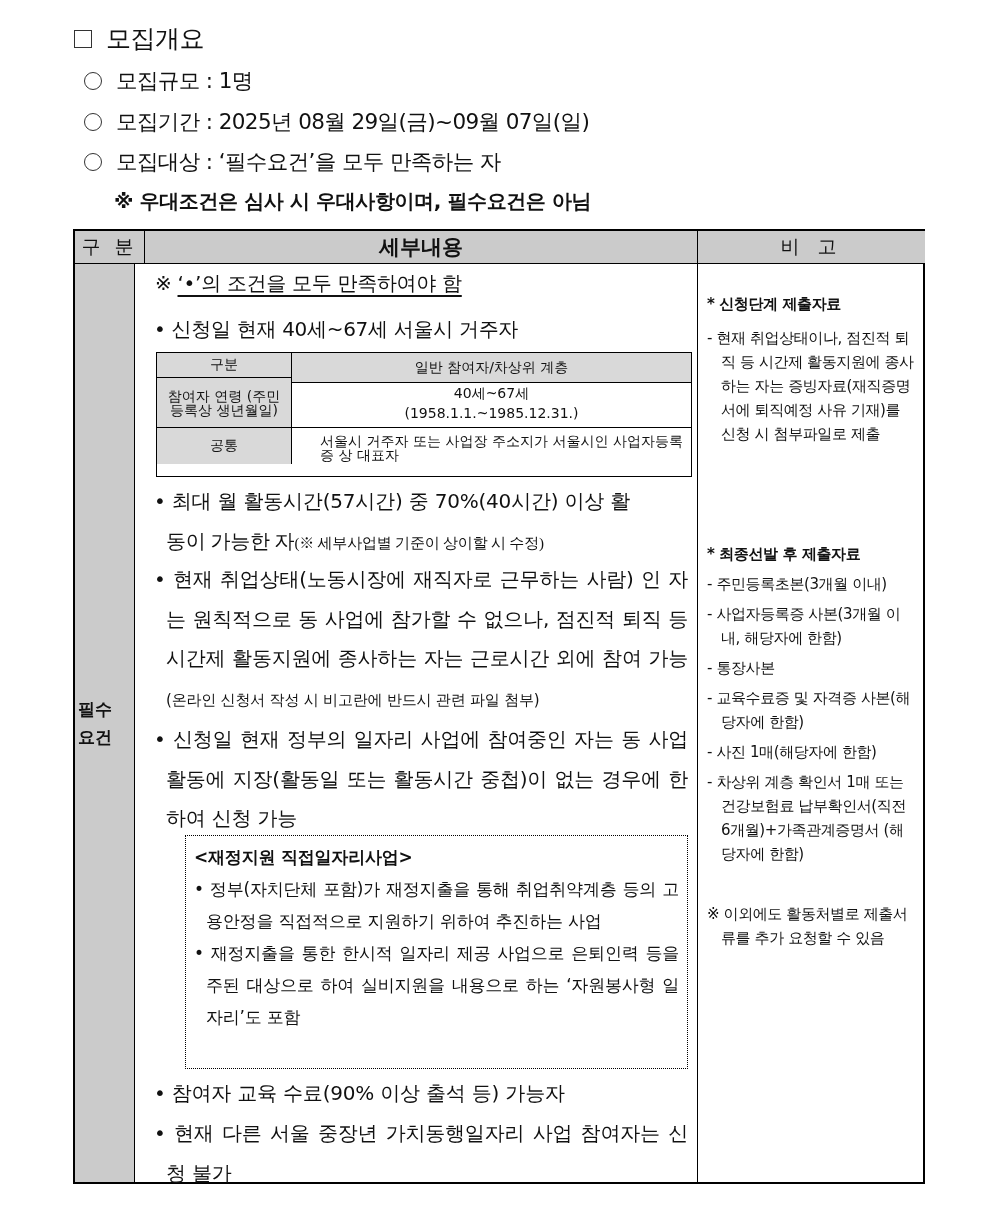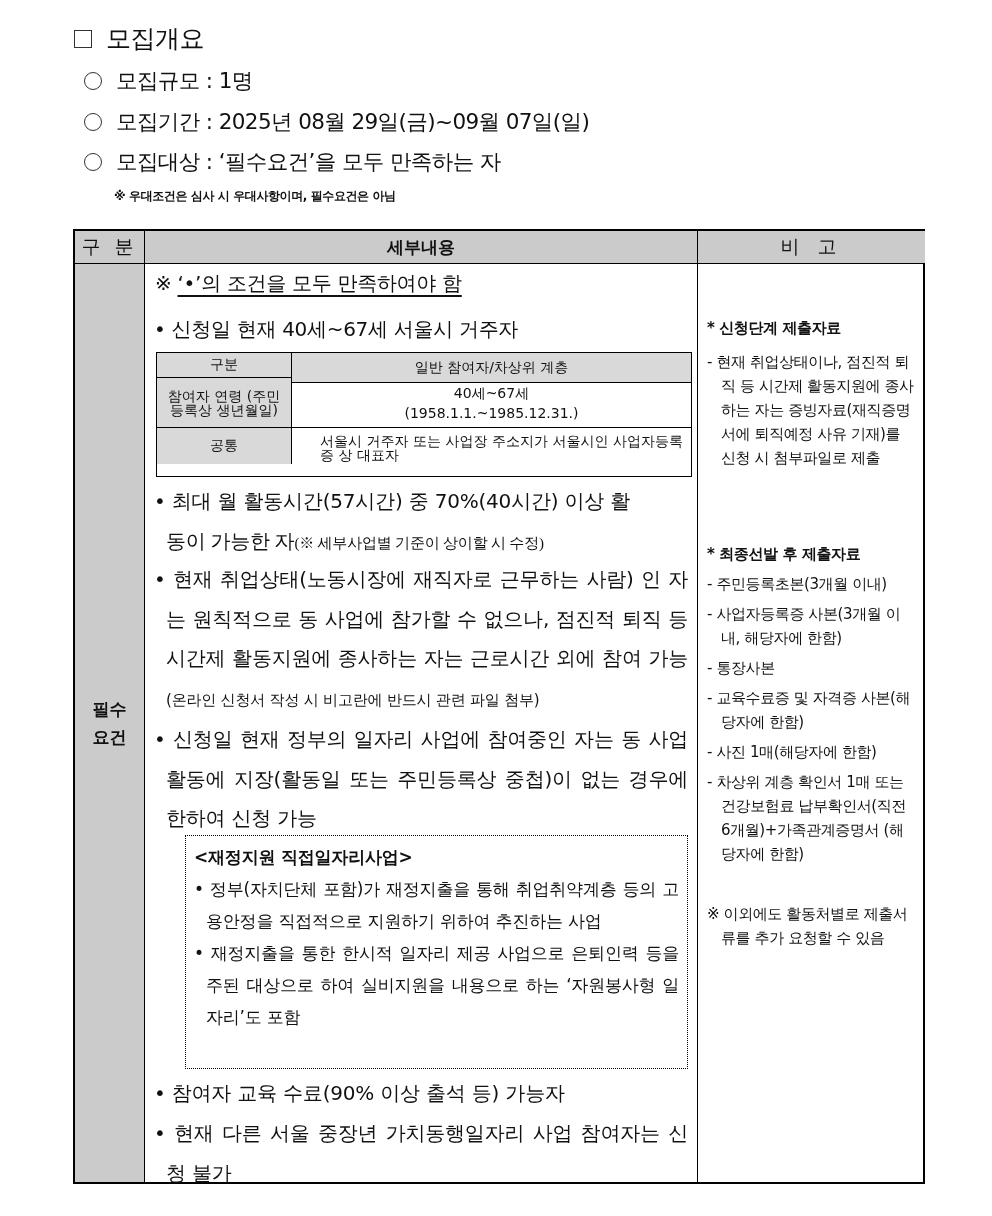--- a/index.html
+++ b/index.html
@@ -8,30 +8,30 @@
 
   .section-title { position: absolute; left: 74px; top: 22px; font-size: 25px; display: flex; align-items: center; letter-spacing: -0.5px; }
   .sq-box { width: 18px; height: 18px; border: 1.5px solid #333; margin-right: 14px; display: inline-block; }
 
   .bullet-line { position: absolute; left: 84px; font-size: 21.5px; display: flex; align-items: center; letter-spacing: -0.6px; }
   .circ { width: 18px; height: 18px; border: 1.5px solid #333; border-radius: 50%; margin-right: 14px; display: inline-block; }
   .line1 { top: 66px; }
   .line2 { top: 107px; }
   .line3 { top: 147px; }
 
-  .note-line { position: absolute; left: 114px; top: 188px; font-size: 12px; font-weight: bold; letter-spacing: -0.4px; }
+  .note-line { position: absolute; left: 114px; top: 188px; font-size: 20px; font-weight: bold; letter-spacing: -0.4px; }
 
   
   .main-table { position: absolute; left: 73px; top: 229px; width: 852px; height: 955px; border: 2px solid #000; }
   .hdr { position: absolute; top: 0; height: 33px; background: #cbcbcb; border-bottom: 1.5px solid #000; font-size: 19px; display: flex; align-items: center; justify-content: center; }
   .hdr-c1 { left: 0; width: 70px; border-right: 1.5px solid #000; letter-spacing: 4px; }
-  .hdr-c2 { left: 70px; width: 553px; border-right: 1.5px solid #000; font-weight: bold; font-size: 17px; }
+  .hdr-c2 { left: 70px; width: 553px; border-right: 1.5px solid #000; font-weight: bold; font-size: 21px; }
   .hdr-c3 { left: 623px; width: 227px; letter-spacing: 6px; }
 
-  .body-c1 { position: absolute; left: 0; top: 33px; width: 70px; bottom: 0; background: #cbcbcb; border-right: 1.5px solid #000; display: flex; align-items: center; justify-content: center; }
+  .body-c1 { position: absolute; left: 0; top: 33px; width: 60px; bottom: 0; background: #cbcbcb; border-right: 1.5px solid #000; display: flex; align-items: center; }
   .body-c1 span { font-size: 17px; font-weight: bold; text-align: center; line-height: 28px; width: 40px; }
 
   .body-c2 { position: absolute; left: 70px; top: 33px; width: 553px; bottom: 0; border-right: 1.5px solid #000; }
   .body-c3 { position: absolute; left: 623px; top: 33px; width: 227px; bottom: 0; }
 
   .c2 { position: absolute; left: 9px; right: 8px; font-size: 20px; letter-spacing: -0.3px; }
   .row-note { top: 6px; left: 10px; }
   .row-note .u { text-decoration: underline; text-underline-offset: 5px; }
   .row-age { top: 52px; }
 
@@ -53,21 +53,21 @@
 
   .dotbox { position: absolute; left: 40px; top: 571px; width: 503px; height: 234px; border: 1.5px dotted #000; padding: 5px 8px 0 8px; font-size: 17px; line-height: 32px; text-align: justify; letter-spacing: -0.2px; }
   .dotbox .ttl { font-weight: bold; }
 
   .p4 { top: 810px; }
   .p5 { top: 850px; }
 
   .c3 { position: absolute; left: 9px; right: 8px; font-size: 15px; line-height: 24px; letter-spacing: -0.4px; }
   .c3 .hd { font-weight: bold; }
   .c3 .item { display: block; padding-left: 14px; text-indent: -14px; }
-  .c3a { top: 28px; margin-top: 24px; }
+  .c3a { top: 28px; }
   .c3a .item { margin-top: 10px; }
   .c3b { top: 278px; }
   .c3b .item { margin-top: 6px; }
   .c3c { top: 638px; }
 </style>
 </head>
 <body>
 
 <div class="section-title">
   <span class="sq-box"></span>
@@ -120,21 +120,21 @@
 
     <div class="para p1">
       <span>• 최대 월 활동시간(57시간) 중 70%(40시간) 이상 활</span>
       <span class="cont"><span>동이 가능한 자</span><span class="sm">(※ 세부사업별 기준이 상이할 시 수정)</span></span>
     </div>
 
     <div class="para p2" style="padding-left:12px; text-indent:-12px;">
       <span>• 현재 취업상태(노동시장에 재직자로 근무하는 사람) 인 자는 원칙적으로 동 사업에 참가할 수 없으나, 점진적 퇴직 등 시간제 활동지원에 종사하는 자는 근로시간 외에 참여 가능</span><span class="sm">(온라인 신청서 작성 시 비고란에 반드시 관련 파일 첨부)</span>
     </div>
 
-    <div class="para p3" style="padding-left:12px; text-indent:-12px;">• 신청일 현재 정부의 일자리 사업에 참여중인 자는 동 사업 활동에 지장(활동일 또는 주민등록상 중첩)이 없는 경우에 한하여 신청 가능</div>
+    <div class="para p3" style="padding-left:12px; text-indent:-12px;">• 신청일 현재 정부의 일자리 사업에 참여중인 자는 동 사업 활동에 지장(활동일 또는 활동시간 중첩)이 없는 경우에 한하여 신청 가능</div>
 
     <div class="dotbox">
       <div class="ttl">&lt;재정지원 직접일자리사업&gt;</div>
       <div style="padding-left:12px; text-indent:-12px;">• 정부(자치단체 포함)가 재정지출을 통해 취업취약계층 등의 고용안정을 직접적으로 지원하기 위하여 추진하는 사업</div>
       <div style="padding-left:12px; text-indent:-12px;">• 재정지출을 통한 한시적 일자리 제공 사업으로 은퇴인력 등을 주된 대상으로 하여 실비지원을 내용으로 하는 ‘자원봉사형 일자리’도 포함</div>
     </div>
 
     <div class="para p4" style="padding-left:12px; text-indent:-12px;">• 참여자 교육 수료(90% 이상 출석 등) 가능자</div>
     <div class="para p5" style="padding-left:12px; text-indent:-12px;">• 현재 다른 서울 중장년 가치동행일자리 사업 참여자는 신청 불가</div>
   </div>

